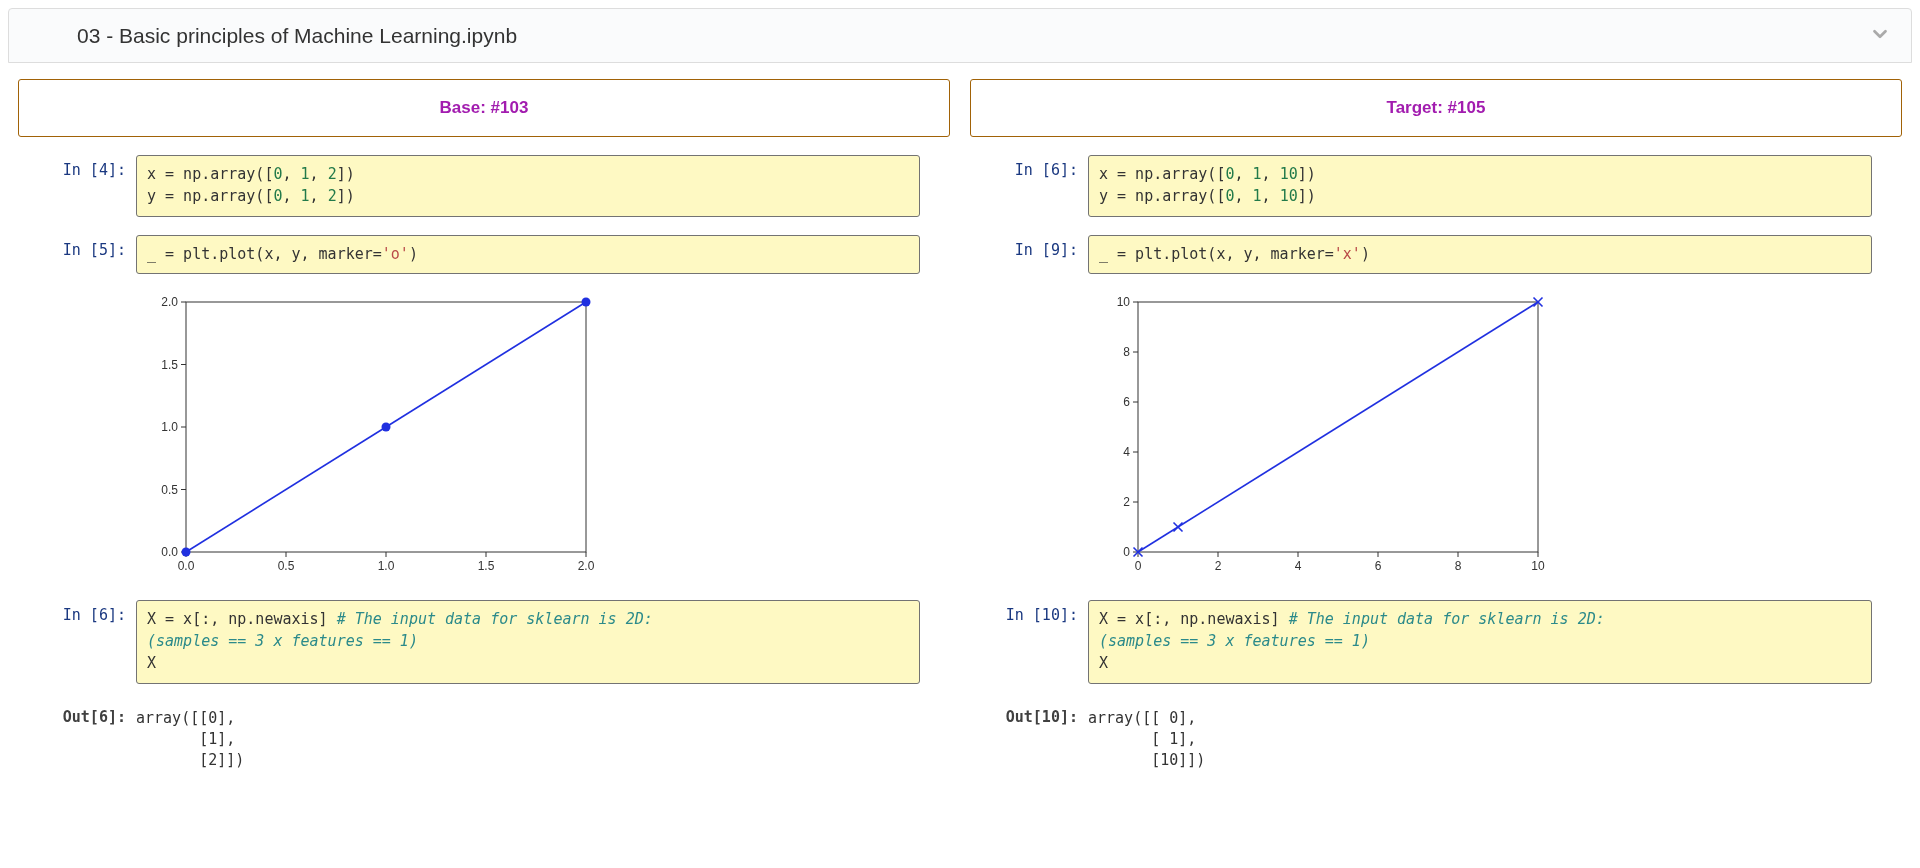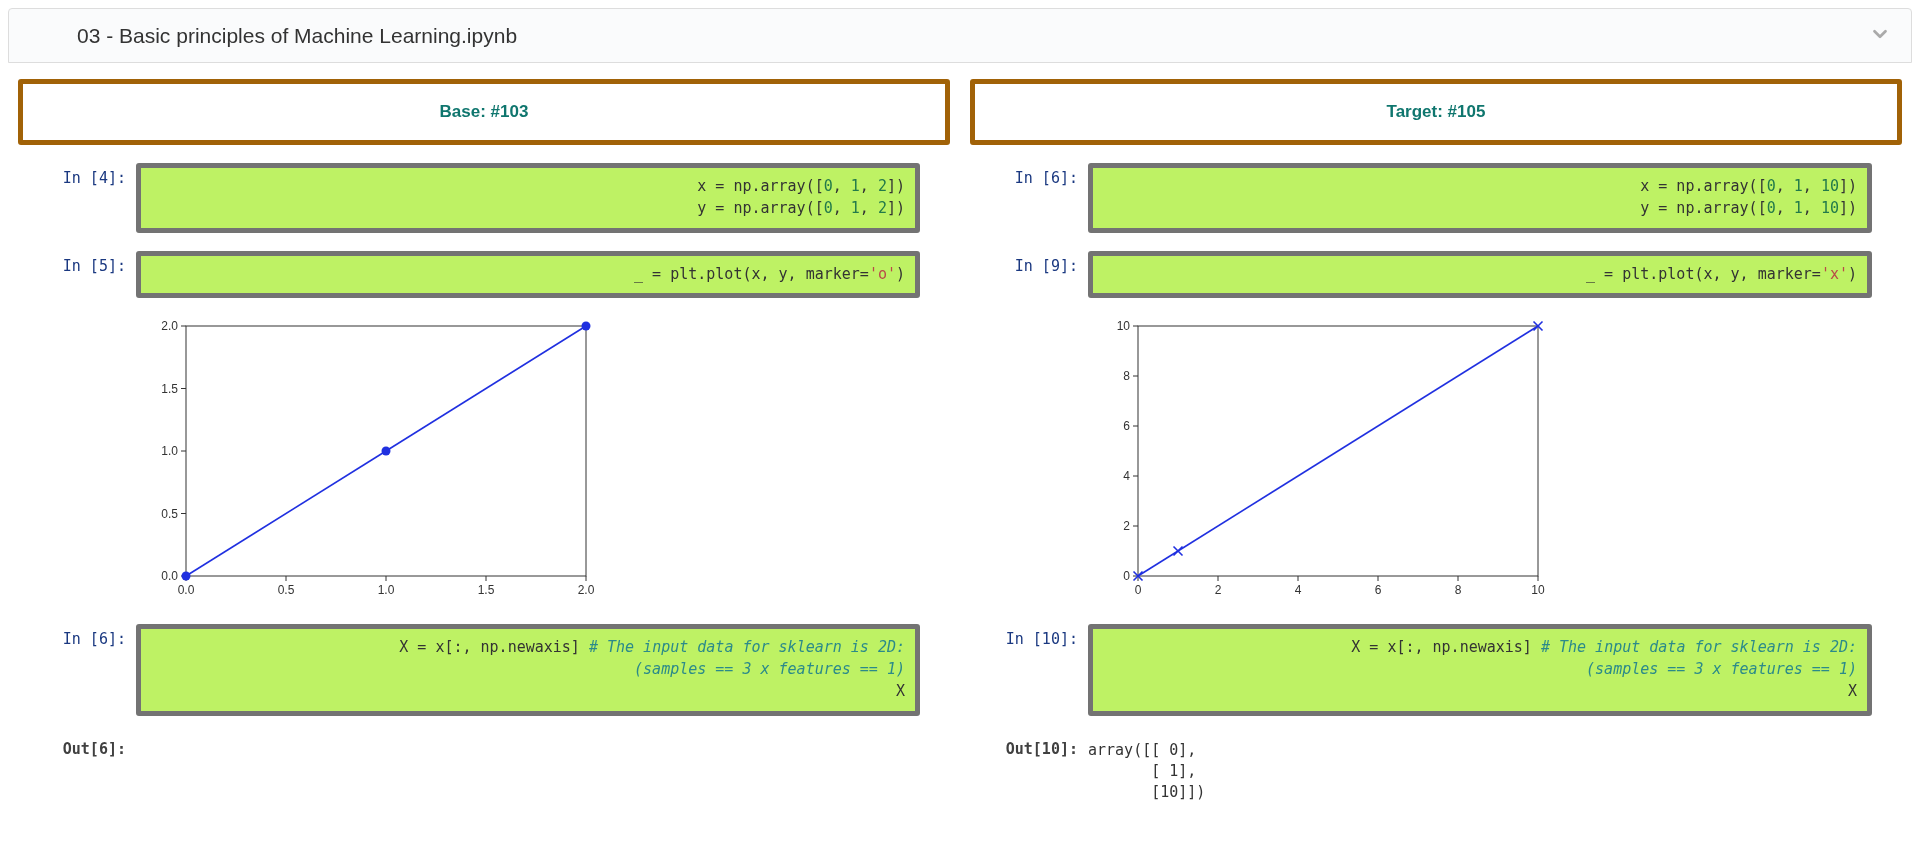--- a/index.html
+++ b/index.html
@@ -34,23 +34,23 @@
   }
   .col {
     flex: 1;
     display: flex;
     flex-direction: column;
   }
   .col-header {
     text-align: center;
     font-weight: 700;
     font-size: 17px;
-    color: #0f766e;
+    color: #a21caf;
     padding: 18px 10px;
-    border: 5px solid #a16207;
+    border: 1px solid #a16207;
     background: #fff;
     margin: 8px 10px 10px 10px;
     border-radius: 3px;
   }
   .notebook-area {
     padding: 8px 40px 20px 40px;
   }
   .nb-cell {
     display: flex;
     align-items: flex-start;
@@ -63,30 +63,29 @@
     min-width: 88px;
     text-align: right;
     padding: 6px 10px 0 0;
     white-space: pre;
     flex-shrink: 0;
   }
   .prompt .in-kw { color: #1a3880; font-weight: 400; }
   .prompt .out-kw { color: #404040; font-weight: 700; }
   .code-box {
     flex: 1;
-    background: #bef264;
-    border: 5px solid #737373;
+    background: #fef9c3;
+    border: 1px solid #737373;
     border-radius: 3px;
     padding: 8px 10px;
     font-family: Menlo, Consolas, monospace;
     font-size: 15px;
     white-space: pre;
     line-height: 1.45;
     overflow-x: auto;
-    text-align: right;
   }
   .code-box .num { color: #227a4a; }
   .code-box .str { color: #b94a48; }
   .code-box .comment { color: #2b8a8a; font-style: italic; }
   .out-box {
     flex: 1;
     font-family: Menlo, Consolas, monospace;
     font-size: 15px;
     white-space: pre;
     padding: 6px 0 0 0;
@@ -162,20 +161,23 @@
 
       <div class="nb-cell">
         <div class="prompt"><span class="in-kw">In [6]:</span></div>
         <div class="code-box">X = x[:, np.newaxis] <span class="comment"># The input data for sklearn is 2D:
 (samples == 3 x features == 1)</span>
 X</div>
       </div>
 
       <div class="nb-cell">
         <div class="prompt"><span class="out-kw">Out[6]:</span></div>
+        <div class="out-box">array([[0],
+       [1],
+       [2]])</div>
       </div>
 
     </div>
   </div>
 
   <div class="col">
     <div class="col-header">Target: #105</div>
     <div class="notebook-area">
 
       <div class="nb-cell">

